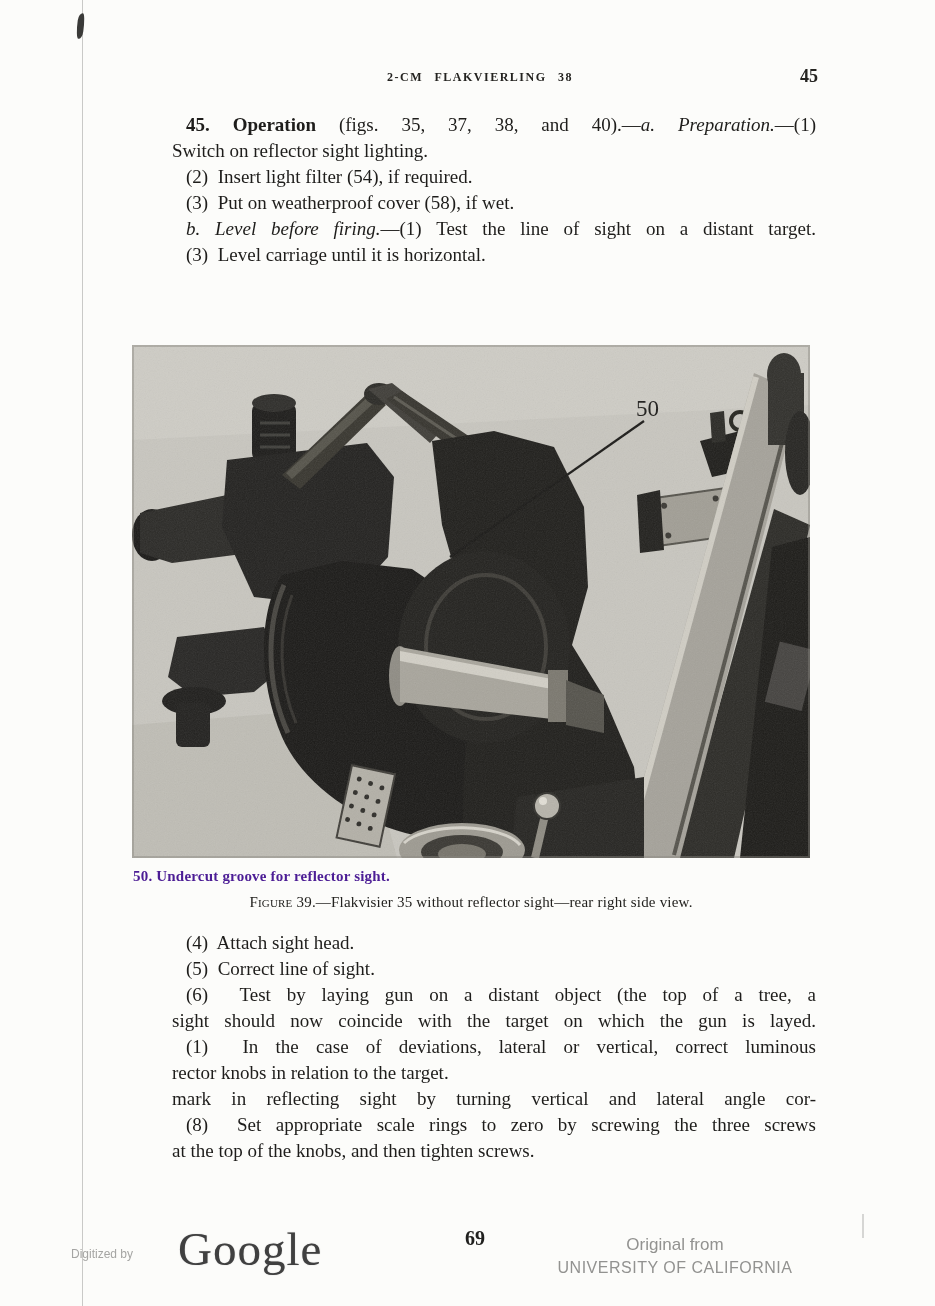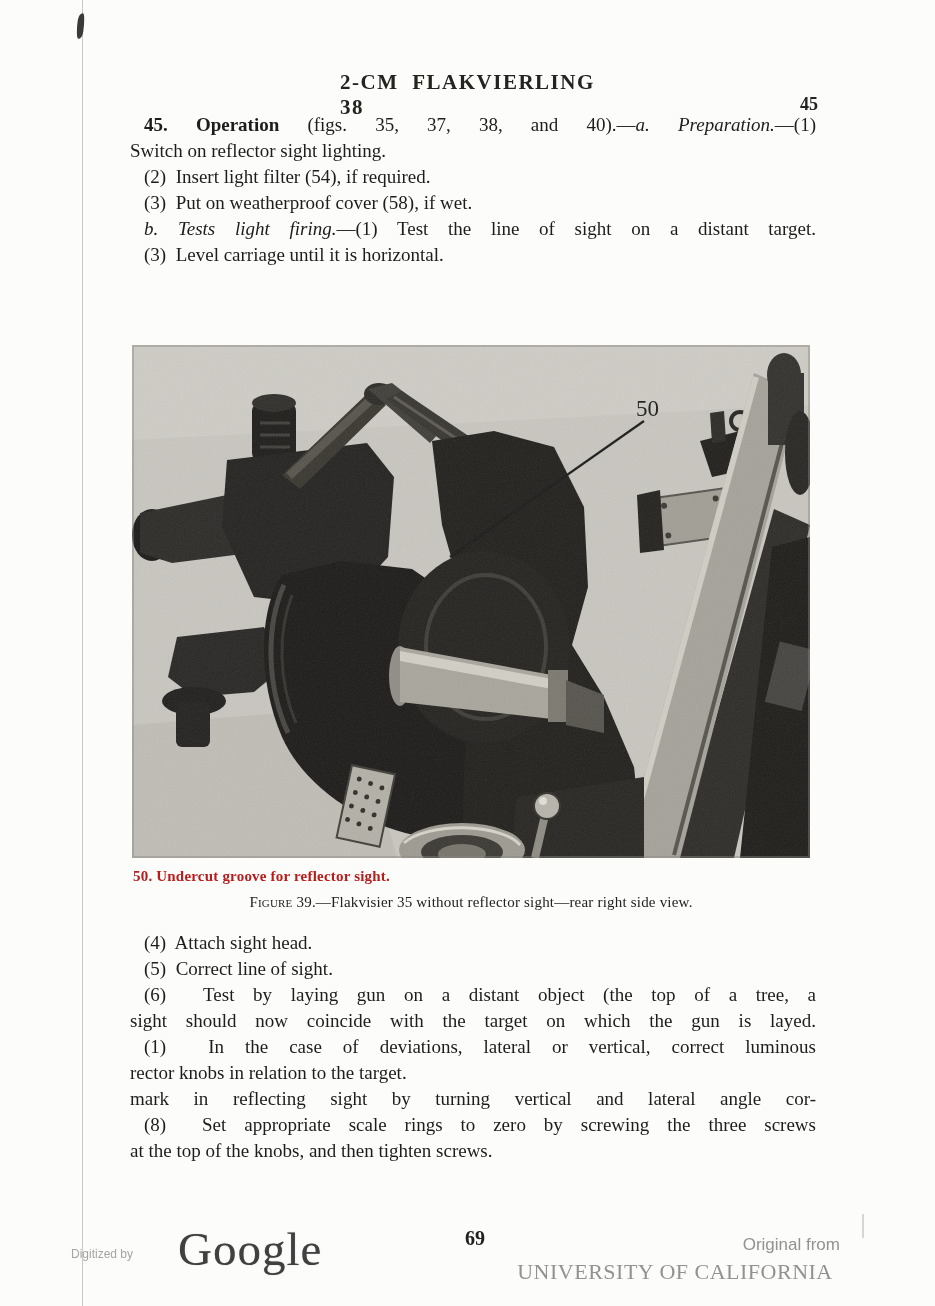--- a/index.html
+++ b/index.html
@@ -10,41 +10,41 @@
   }
   
   .gutter-line{position:absolute; left:82px; top:0; width:1px; height:1306px; background:#c9c9c7;}
   .gutter-blob{position:absolute; left:77px; top:13px; width:7px; height:26px;
     background:#3a3a38; border-radius:60% 40% 55% 45%/30% 70% 30% 70%;
     transform:rotate(8deg);}
   .edge-dash{position:absolute; left:862px; top:1214px; width:2px; height:24px; background:#d6d6d4;}
 
   
   .running-title{
-    position:absolute; left:340px; top:70px; width:280px; text-align:left;
-    font-size:21px; font-weight:bold; letter-spacing:1.5px; word-spacing:7px; color:#242320;
-  }
-  .folio{position:absolute; top:66px; right:117px; font-size:18px; font-weight:bold; color:#242320;margin-top:28px;}
+    position:absolute; left:340px; top:70px; width:280px; text-align:center;
+    font-size:12px; font-weight:bold; letter-spacing:1.5px; word-spacing:7px; color:#242320;
+  }
+  .folio{position:absolute; top:66px; right:117px; font-size:18px; font-weight:bold; color:#242320;}
 
   
   .textblock{position:absolute; left:130px; width:686px; font-size:19px; color:#1e1d1b;}
   #top-paragraphs{top:112px;}
   #lower-paragraphs{top:930px;}
-  .line{white-space:pre-wrap; line-height:26px; text-align:left;}
+  .line{white-space:pre-wrap; line-height:26px; text-align:left;margin-left:42px;}
   .line.just{text-align:justify; text-align-last:justify;}
   .line.ind{text-indent:14px;}
   .b{font-weight:bold;}
   .i{font-style:italic;}
 
   
   .photo{position:absolute; left:132px; top:345px; width:678px; height:513px;border-radius:13px;}
   .photo svg{display:block;}
   .caption-item{
     position:absolute; left:133px; top:868px; width:678px;
-    font-size:15px; font-weight:600; letter-spacing:.2px; color:#b91c1c;
+    font-size:15px; font-weight:600; letter-spacing:.2px; color:#4c1d95;
   }
   .caption-figure{
     position:absolute; left:132px; top:894px; width:678px; text-align:center;
     font-size:15px; color:#23221f; letter-spacing:.2px;
   }
   .smallcaps{font-variant:small-caps;}
 
   
   .footer-digitized{
     position:absolute; left:71px; top:1247px;
@@ -53,26 +53,26 @@
   .footer-logo{
     position:absolute; left:178px; top:1222px;
     font-family:"Liberation Serif", serif; font-size:47px; color:#404040;
     letter-spacing:1px; text-shadow:0 0 1px rgba(110,110,110,.55);
   }
   .footer-page{
     position:absolute; left:440px; top:1227px; width:70px; text-align:center;
     font-size:20px; font-weight:600; color:#20201e;
   }
   .footer-original{
-    position:absolute; left:510px; top:1235px; width:330px; text-align:right;
+    position:absolute; left:510px; top:1235px; width:330px; text-align:center;
     font-family:"Liberation Sans", sans-serif; font-size:17px; color:#929290;
   }
   .footer-institution{
     position:absolute; left:510px; top:1259px; width:330px; text-align:center;
-    font-family:Liberation Serif, serif; font-size:22px; color:#929290; letter-spacing:.5px;
+    font-family:Liberation Sans, sans-serif; font-size:16px; color:#929290; letter-spacing:.5px;
   }
 </style>
 </head>
 <body>
 
 <div class="page">
 
   <div class="gutter-line"></div>
   <div class="gutter-blob"></div>
   <div class="edge-dash"></div>
@@ -85,21 +85,21 @@
         <div class="line just ind"><span class="b">45. Operation </span><span>(figs. 35, 37, 38, and 40).—</span><span class="i">a. Preparation.</span><span>—(1)</span></div>
         <div class="line"><span>Switch on reflector sight lighting.</span></div>
       </div>
       <div>
         <div class="line ind"><span>(2)  Insert light filter (54), if required.</span></div>
       </div>
       <div>
         <div class="line ind"><span>(3)  Put on weatherproof cover (58), if wet.</span></div>
       </div>
       <div>
-        <div class="line just ind"><span class="i">b. Tests light firing.</span><span>—(1) Test the line of sight on a distant target.</span></div>
+        <div class="line just ind"><span class="i">b. Level before firing.</span><span>—(1) Test the line of sight on a distant target.</span></div>
       </div>
       <div>
         <div class="line ind"><span>(3)  Level carriage until it is horizontal.</span></div>
       </div>
     </div>
 
   <div class="photo">
     <svg width="678" height="513" viewBox="0 0 678 513" xmlns="http://www.w3.org/2000/svg">
       <defs>
         <filter id="grain" x="0" y="0" width="100%" height="100%">

